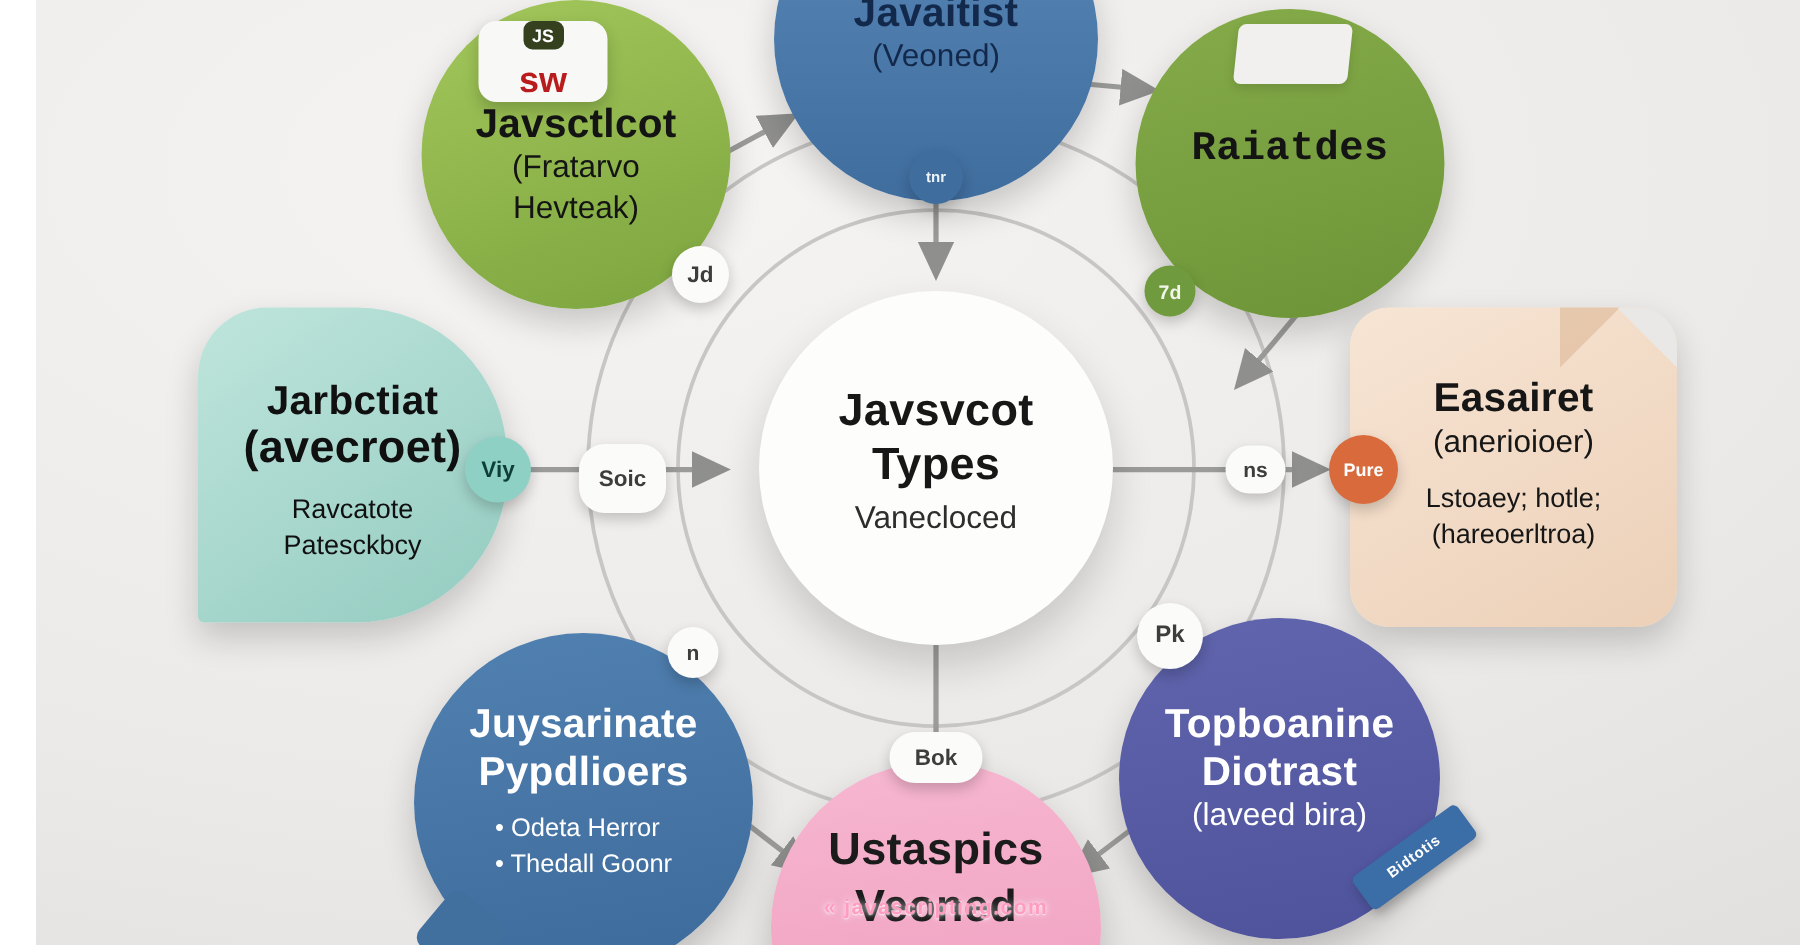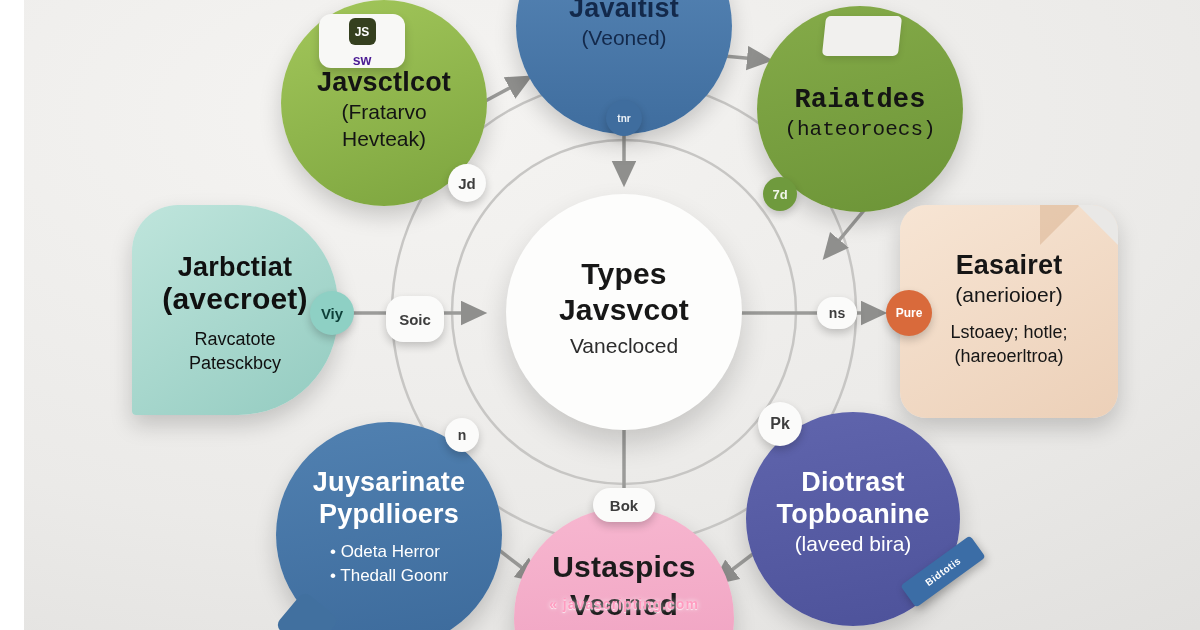--- a/index.html
+++ b/index.html
@@ -50,21 +50,21 @@
   .badge-ns{left:793px;top:297px;width:40px;height:32px;font-size:14px;}
   .badge-pure{left:862px;top:290px;width:46px;height:46px;background:#d96a3b;color:#fff;font-size:12px;}
   .badge-n{left:421px;top:418px;width:34px;height:34px;font-size:14px;}
   .badge-pk{left:734px;top:402px;width:44px;height:44px;font-size:16px;}
   .badge-bok{left:569px;top:488px;width:62px;height:34px;font-size:15px;}
 
   .js-badge{position:absolute;left:295px;top:14px;width:86px;height:54px;background:#f8f8f6;border-radius:12px;
     z-index:4;display:flex;align-items:center;justify-content:flex-end;gap:7px;box-shadow:0 5px 10px rgba(0,0,0,.18);flex-direction:column;}
   .js-badge .logo{width:27px;height:27px;background:#35401f;border-radius:6px;color:#fff;font-size:12px;font-weight:bold;
     display:flex;align-items:center;justify-content:center;}
-  .js-badge .lbl{font-size:14px;font-weight:bold;color:#4c1d95;}
+  .js-badge .lbl{font-size:24px;font-weight:bold;color:#b91c1c;}
 
   .notch{position:absolute;left:800px;top:16px;width:76px;height:40px;background:#f1f0ee;border-radius:5px;
     transform:skewX(-6deg);z-index:3;box-shadow:0 3px 7px rgba(0,0,0,.12);}
 
   .ribbon{position:absolute;left:876px;top:558px;width:86px;height:27px;background:#3b6da6;border-radius:4px;
     transform:rotate(-36deg);z-index:5;display:flex;align-items:center;justify-content:center;
     color:#fff;font-size:10px;font-weight:bold;letter-spacing:.5px;box-shadow:0 4px 8px rgba(0,0,0,.25);}
 
   .watermark{position:absolute;left:50%;top:596px;transform:translateX(-50%);z-index:6;
     font-size:14px;font-weight:bold;letter-spacing:1px;color:#ff9cc0;
@@ -111,21 +111,20 @@
 
   <div class="js-badge">
     <span class="logo">JS</span>
     <span class="lbl">sw</span>
   </div>
 
   <div class="notch"></div>
   <div class="bubble round node-topright">
     <div class="bt" style="top:78px;font-family:Liberation Mono, monospace;">
       <div class="t1">Raiatdes</div>
-      <div class="t2">(hateoroecs)</div>
     </div>
   </div>
 
   <div class="bubble node-left">
     <div class="bt" style="top:46px;">
       <div class="t1">Jarbctiat</div>
       <div class="t1" style="font-size:30px;">(avecroet)</div>
       <div style="height:12px;"></div>
       <div class="t3">Ravcatote</div>
       <div class="t3">Patesckbcy</div>
@@ -155,31 +154,31 @@
 
   <div class="bubble round node-bottomcenter">
     <div class="bt" style="top:40px;">
       <div class="t1" style="font-size:30px;line-height:38px;">Ustaspics</div>
       <div class="t1" style="font-size:30px;line-height:38px;">Veoned</div>
     </div>
   </div>
 
   <div class="bubble round node-bottomright">
     <div class="bt" style="top:54px;">
+      <div class="t1">Topboanine</div>
       <div class="t1">Diotrast</div>
-      <div class="t1">Topboanine</div>
       <div class="t2">(laveed bira)</div>
     </div>
   </div>
   <div class="ribbon">Bidtotis</div>
 
   <div class="bubble round node-center">
     <div class="bt" style="top:62px;">
+      <div class="t1">Javsvcot</div>
       <div class="t1">Types</div>
-      <div class="t1">Javsvcot</div>
       <div class="sub">Vanecloced</div>
     </div>
   </div>
 
   <div class="badge bcirc badge-tnr">tnr</div>
   <div class="badge bcirc badge-jd">Jd</div>
   <div class="badge bcirc badge-7d">7d</div>
   <div class="badge bcirc badge-viy">Viy</div>
   <div class="badge bpill badge-soic">Soic</div>
   <div class="badge bpill badge-ns">ns</div>

